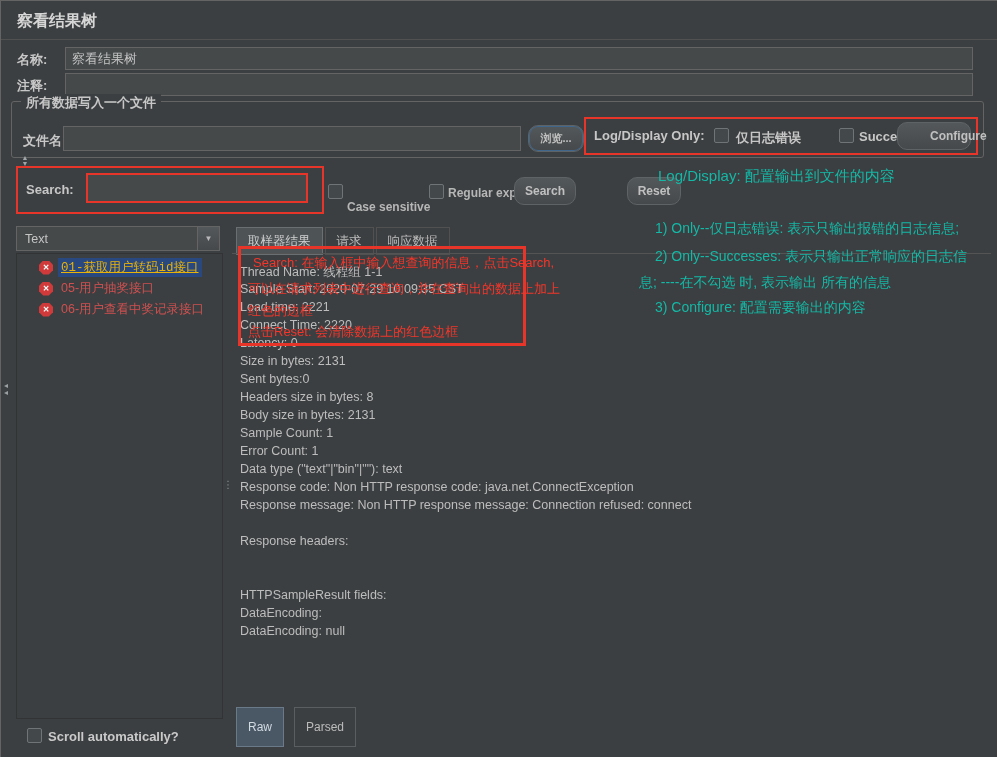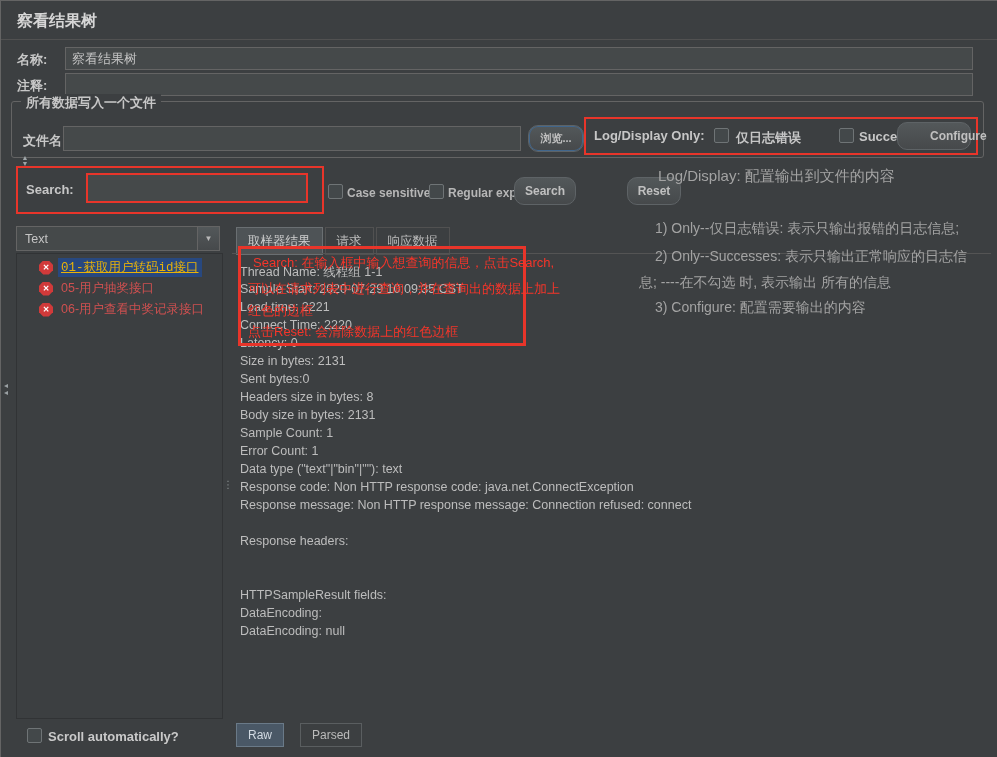--- a/index.html
+++ b/index.html
@@ -69,24 +69,24 @@
   .s-line { height:18px; font-size:12.5px; color:#bdbdbd; white-space:pre; overflow:visible; }
 
   .result-annotation { position:absolute; left:6px; top:19px; width:288px; height:100px; border:3px solid #e8352a; z-index:3; }
   .ra-line { position:absolute; color:#f5352a; font-size:13px; white-space:nowrap; }
   .ra-1 { left:12px; top:5px; }
   .ra-2 { left:7px; top:31px; }
   .ra-3 { left:7px; top:53px; }
   .ra-4 { left:7px; top:74px; }
 
   .bottom-tabs { position:absolute; left:4px; bottom:0; display:flex; }
-  .btab { padding:4px 11px; font-size:12px; color:#bbbbbb; border:1px solid #5a5e60; background:#3c3f41; margin-right:16px; }
+  .btab { padding:12px 11px; font-size:12px; color:#bbbbbb; border:1px solid #5a5e60; background:#3c3f41; margin-right:10px; }
   .btab.selected { background:#4a5866; border-color:#6a7a88; color:#d2dae2; }
 
-  .ann { color:#a3a3a3; white-space:nowrap; z-index:6; }
+  .ann { color:#14b8a6; white-space:nowrap; z-index:6; }
   .ann-title { font-size:15px; }
   .ann-note { font-size:14px; }
 
   .gutter-arrows { left:1px; top:381px; color:#9aa0a3; font-size:8px; line-height:7px; width:8px; text-align:center; }
   .gutter-grip { left:222px; top:478px; color:#8a8f92; font-size:10px; }
   .small-cb-label { font-weight:bold; font-size:12px; color:#b6b6b6; }
 </style>
 </head>
 <body>
 
@@ -117,21 +117,21 @@
   <span class="abs checkbox" style="left:838px; top:127px;"></span>
   <div class="abs lbl" style="left:858px; top:128px;">Successes</div>
   <button class="abs btn" style="left:896px; top:121px; width:74px; height:28px;padding-left:32px;">Configure</button>
 
   <div class="abs collapse-arrows">▲<br>▼</div>
 
   <div class="abs red-frame" style="left:15px; top:165px; width:308px; height:48px;"></div>
   <div class="abs lbl" style="left:25px; top:181px;">Search:</div>
   <input class="abs text-input" style="left: 85px; top: 172px; width: 222px; height: 30px; border: 2px solid rgb(232, 53, 42);" value="">
   <span class="abs checkbox" style="left:327px; top:183px;"></span>
-  <div class="abs small-cb-label" style="left:346px; top:185px;text-align:center;">Case sensitive</div>
+  <div class="abs small-cb-label" style="left:346px; top:199px;text-align:center;">Case sensitive</div>
   <span class="abs checkbox" style="left:428px; top:183px;"></span>
   <div class="abs small-cb-label" style="left:447px; top:185px;">Regular exp.</div>
   <button class="abs btn" style="left:513px; top:176px; width:62px; height:28px;">Search</button>
   <button class="abs btn" style="left:589px; top:176px; width:54px; height:28px;margin-left:37px;">Reset</button>
 
   <div class="abs combo">
     <span class="combo-value">Text</span>
     <span class="combo-arrow">▼</span>
   </div>
 

